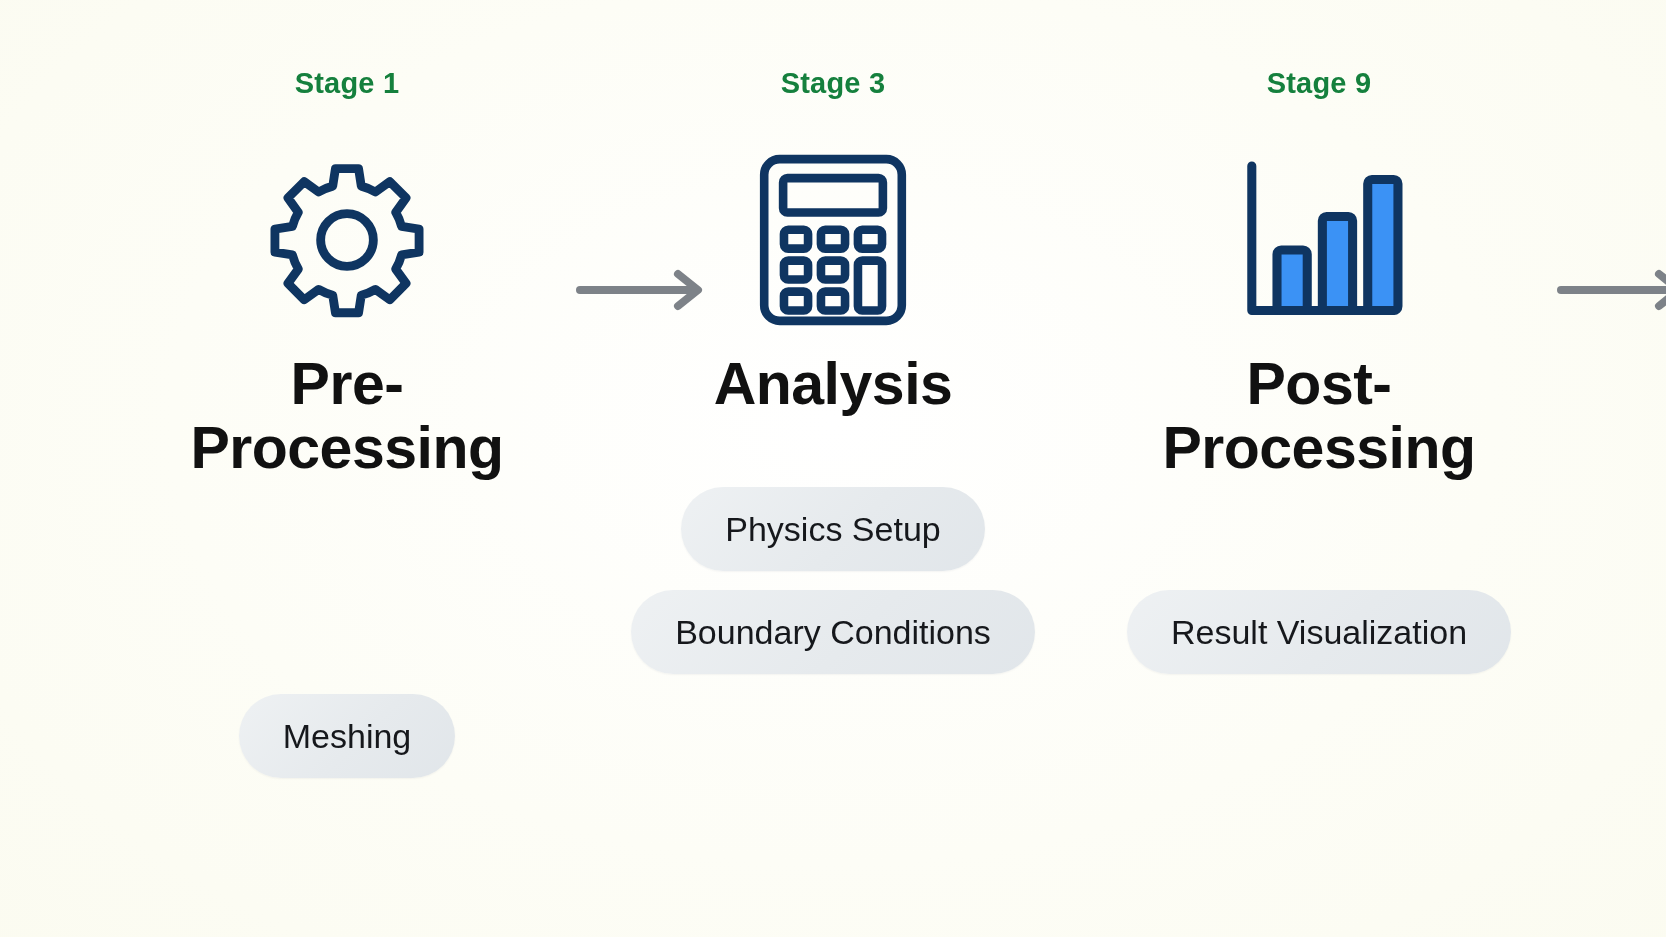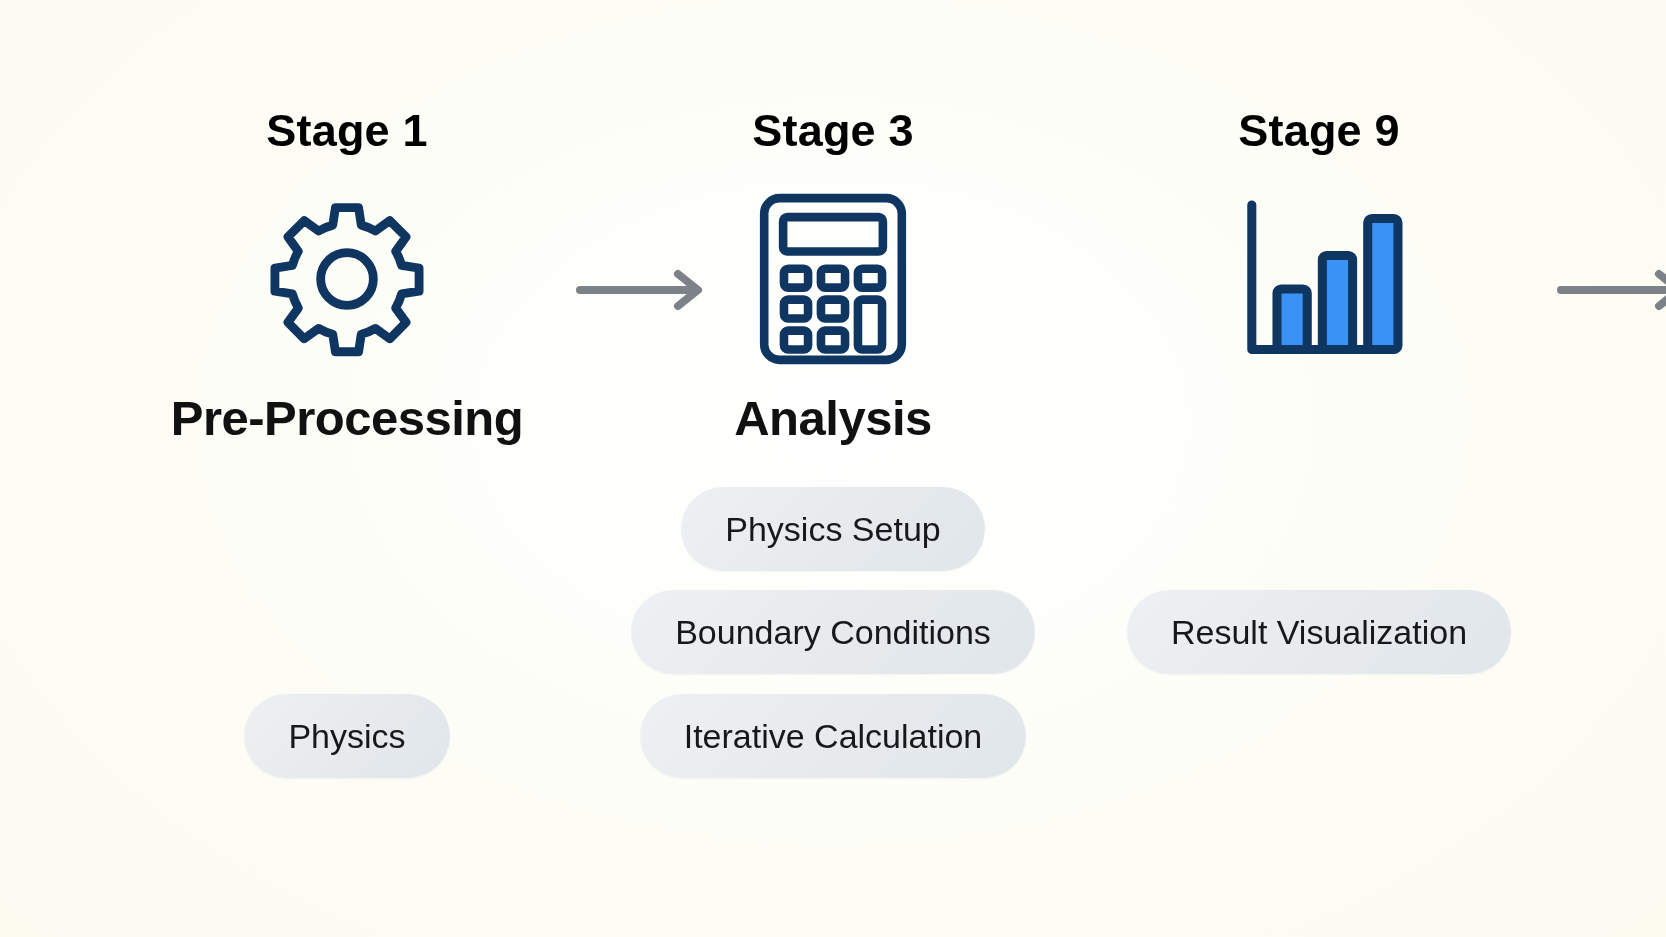--- a/index.html
+++ b/index.html
@@ -33,40 +33,40 @@
 
   .column {
     width: 486px;
     position: relative;
     display: flex;
     flex-direction: column;
     align-items: center;
   }
 
   .stage-label {
-    margin-top: 108px;
-    font-size: 45px;
+    margin-top: 69px;
+    font-size: 29px;
     font-weight: bold;
-    color: #000000;
+    color: #15803d;
     letter-spacing: 0.2px;
     line-height: 1;
     height: 46px;
   }
 
   .icon-wrap {
     margin-top: 42px;
     height: 170px;
     display: flex;
     align-items: center;
     justify-content: center;
   }
 
   .stage-title {
     margin-top: 26px;
-    font-size: 49px;
+    font-size: 59px;
     font-weight: bold;
     color: #111111;
     line-height: 1.08;
     text-align: center;
     letter-spacing: -0.5px;
     max-width: 420px;
   }
 
   .pill {
     background: linear-gradient(135deg, #eef1f3 0%, #e6eaed 55%, #e1e6ea 100%);
@@ -117,21 +117,21 @@
         <svg width="170" height="170" viewBox="0 0 100 100" fill="none" stroke="#0f3561" stroke-width="5.2" stroke-linejoin="round" stroke-linecap="round">
           <path d="M43.2 8 h13.6 l1.6 10.3 a33 33 0 0 1 8.3 3.45 l8.45 -6.1 l9.6 9.6 l-6.1 8.45 a33 33 0 0 1 3.45 8.3 l10.3 1.6 v13.6 l-10.3 1.6 a33 33 0 0 1 -3.45 8.3 l6.1 8.45 l-9.6 9.6 l-8.45 -6.1 a33 33 0 0 1 -8.3 3.45 l-1.6 10.3 h-13.6 l-1.6 -10.3 a33 33 0 0 1 -8.3 -3.45 l-8.45 6.1 l-9.6 -9.6 l6.1 -8.45 a33 33 0 0 1 -3.45 -8.3 l-10.3 -1.6 v-13.6 l10.3 -1.6 a33 33 0 0 1 3.45 -8.3 l-6.1 -8.45 l9.6 -9.6 l8.45 6.1 a33 33 0 0 1 8.3 -3.45 z"></path>
           <circle cx="50" cy="50" r="15.5"></circle>
         </svg>
       </span>
     </div>
 
     <div class="stage-title">Pre-Processing</div>
 
     <div class="pill-row pill-row-bottom">
-      <div class="pill">Physics</div>
+      <div class="pill">Meshing</div>
     </div>
 
     <div class="arrow arrow-1">
       <svg width="140" height="44" viewBox="0 0 140 44" fill="none" stroke="#7d8288" stroke-width="8" stroke-linecap="round" stroke-linejoin="round">
         <line x1="6" y1="22" x2="118" y2="22"></line>
         <polyline points="104,6 124,22 104,38"></polyline>
       </svg>
     </div>
   </div>
 
@@ -156,23 +156,20 @@
     </div>
 
     <div class="stage-title">Analysis</div>
 
     <div class="pill-row pill-row-mid">
       <div class="pill">Boundary Conditions</div>
     </div>
     <div class="pill-row pill-row-top">
       <div class="pill">Physics Setup</div>
     </div>
-    <div class="pill-row pill-row-bottom">
-      <div class="pill">Iterative Calculation</div>
-    </div>
 
     <div class="arrow arrow-2">
       <svg width="140" height="44" viewBox="0 0 140 44" fill="none" stroke="#7d8288" stroke-width="8" stroke-linecap="round" stroke-linejoin="round">
         <line x1="6" y1="22" x2="118" y2="22"></line>
         <polyline points="104,6 124,22 104,38"></polyline>
       </svg>
     </div>
   </div>
 
   <div class="column">
@@ -182,19 +179,20 @@
       <span>
         <svg width="168" height="168" viewBox="0 0 100 100" fill="none" stroke="#0f3561" stroke-width="5.4" stroke-linejoin="round" stroke-linecap="round">
           <polyline points="10,6 10,92 94,92"></polyline>
           <rect x="25" y="56" width="18" height="36" rx="2.5" fill="#3b92f5"></rect>
           <rect x="52" y="36" width="18" height="56" rx="2.5" fill="#3b92f5"></rect>
           <rect x="79" y="14" width="18" height="78" rx="2.5" fill="#3b92f5"></rect>
         </svg>
       </span>
     </div>
 
+    <div class="stage-title">Post-Processing</div>
 
     <div class="pill-row pill-row-mid">
       <div class="pill">Result Visualization</div>
     </div>
   </div>
 
 </div>
 
 </body></html>

